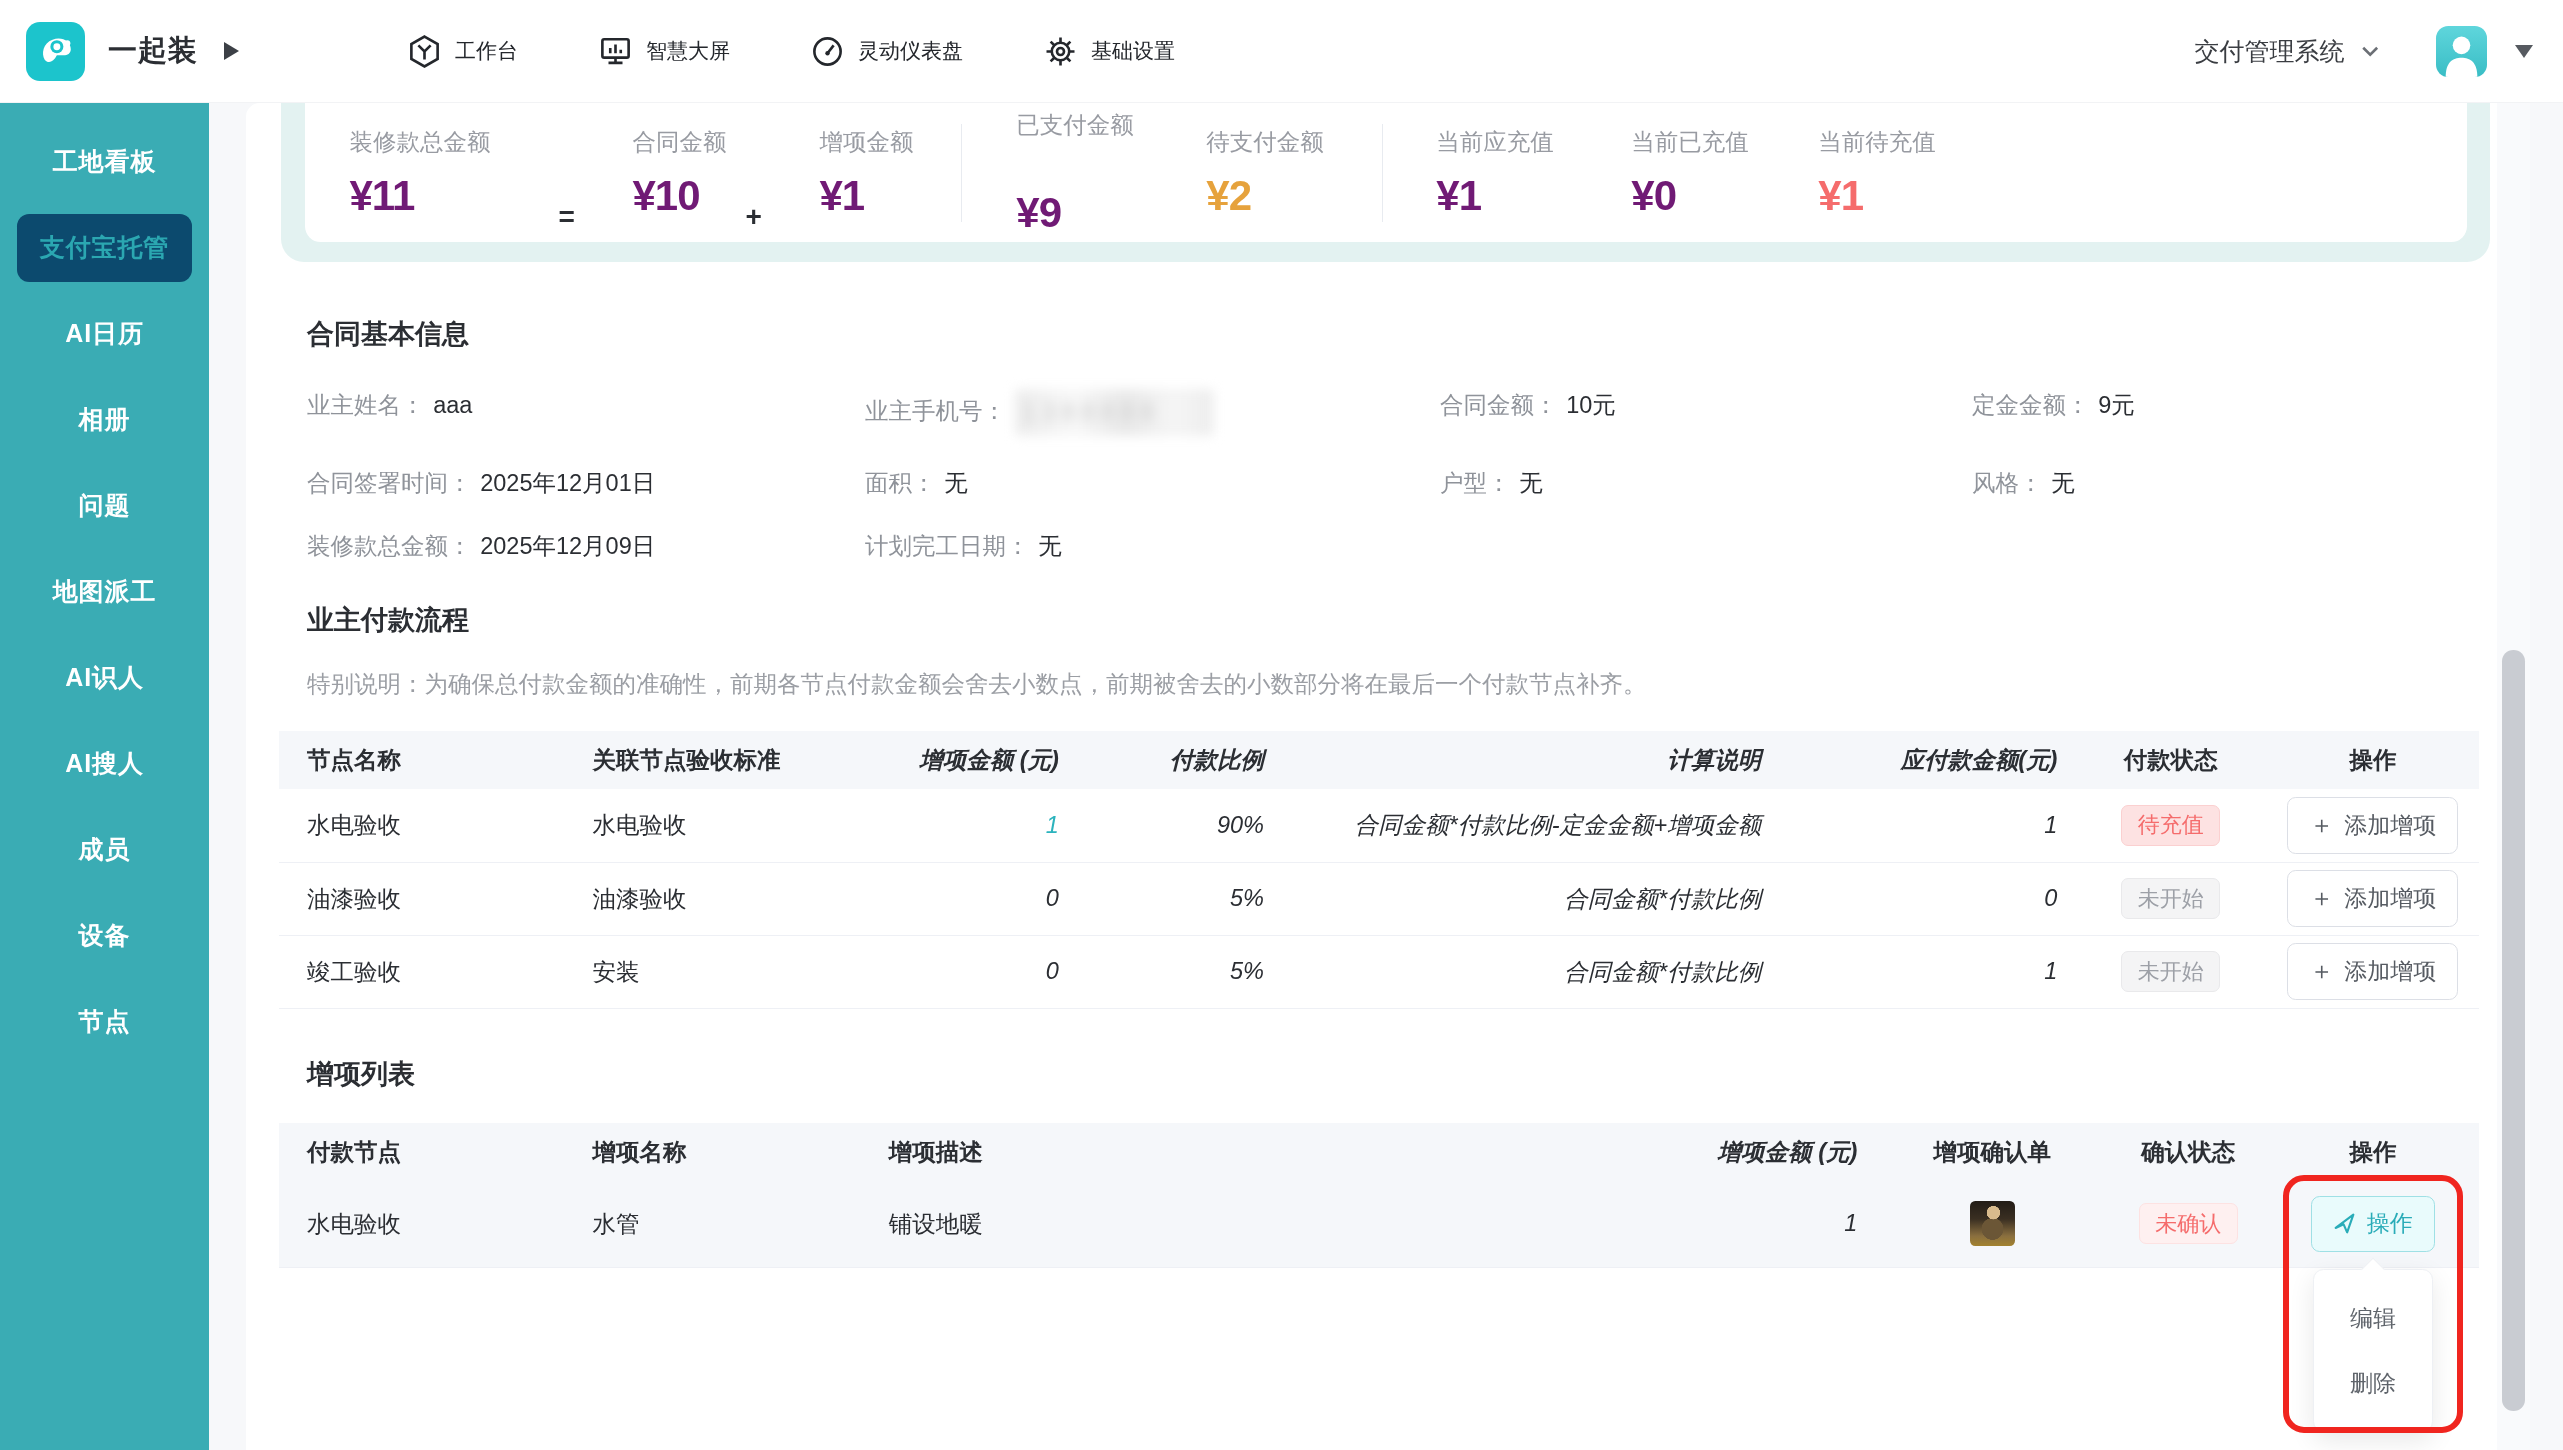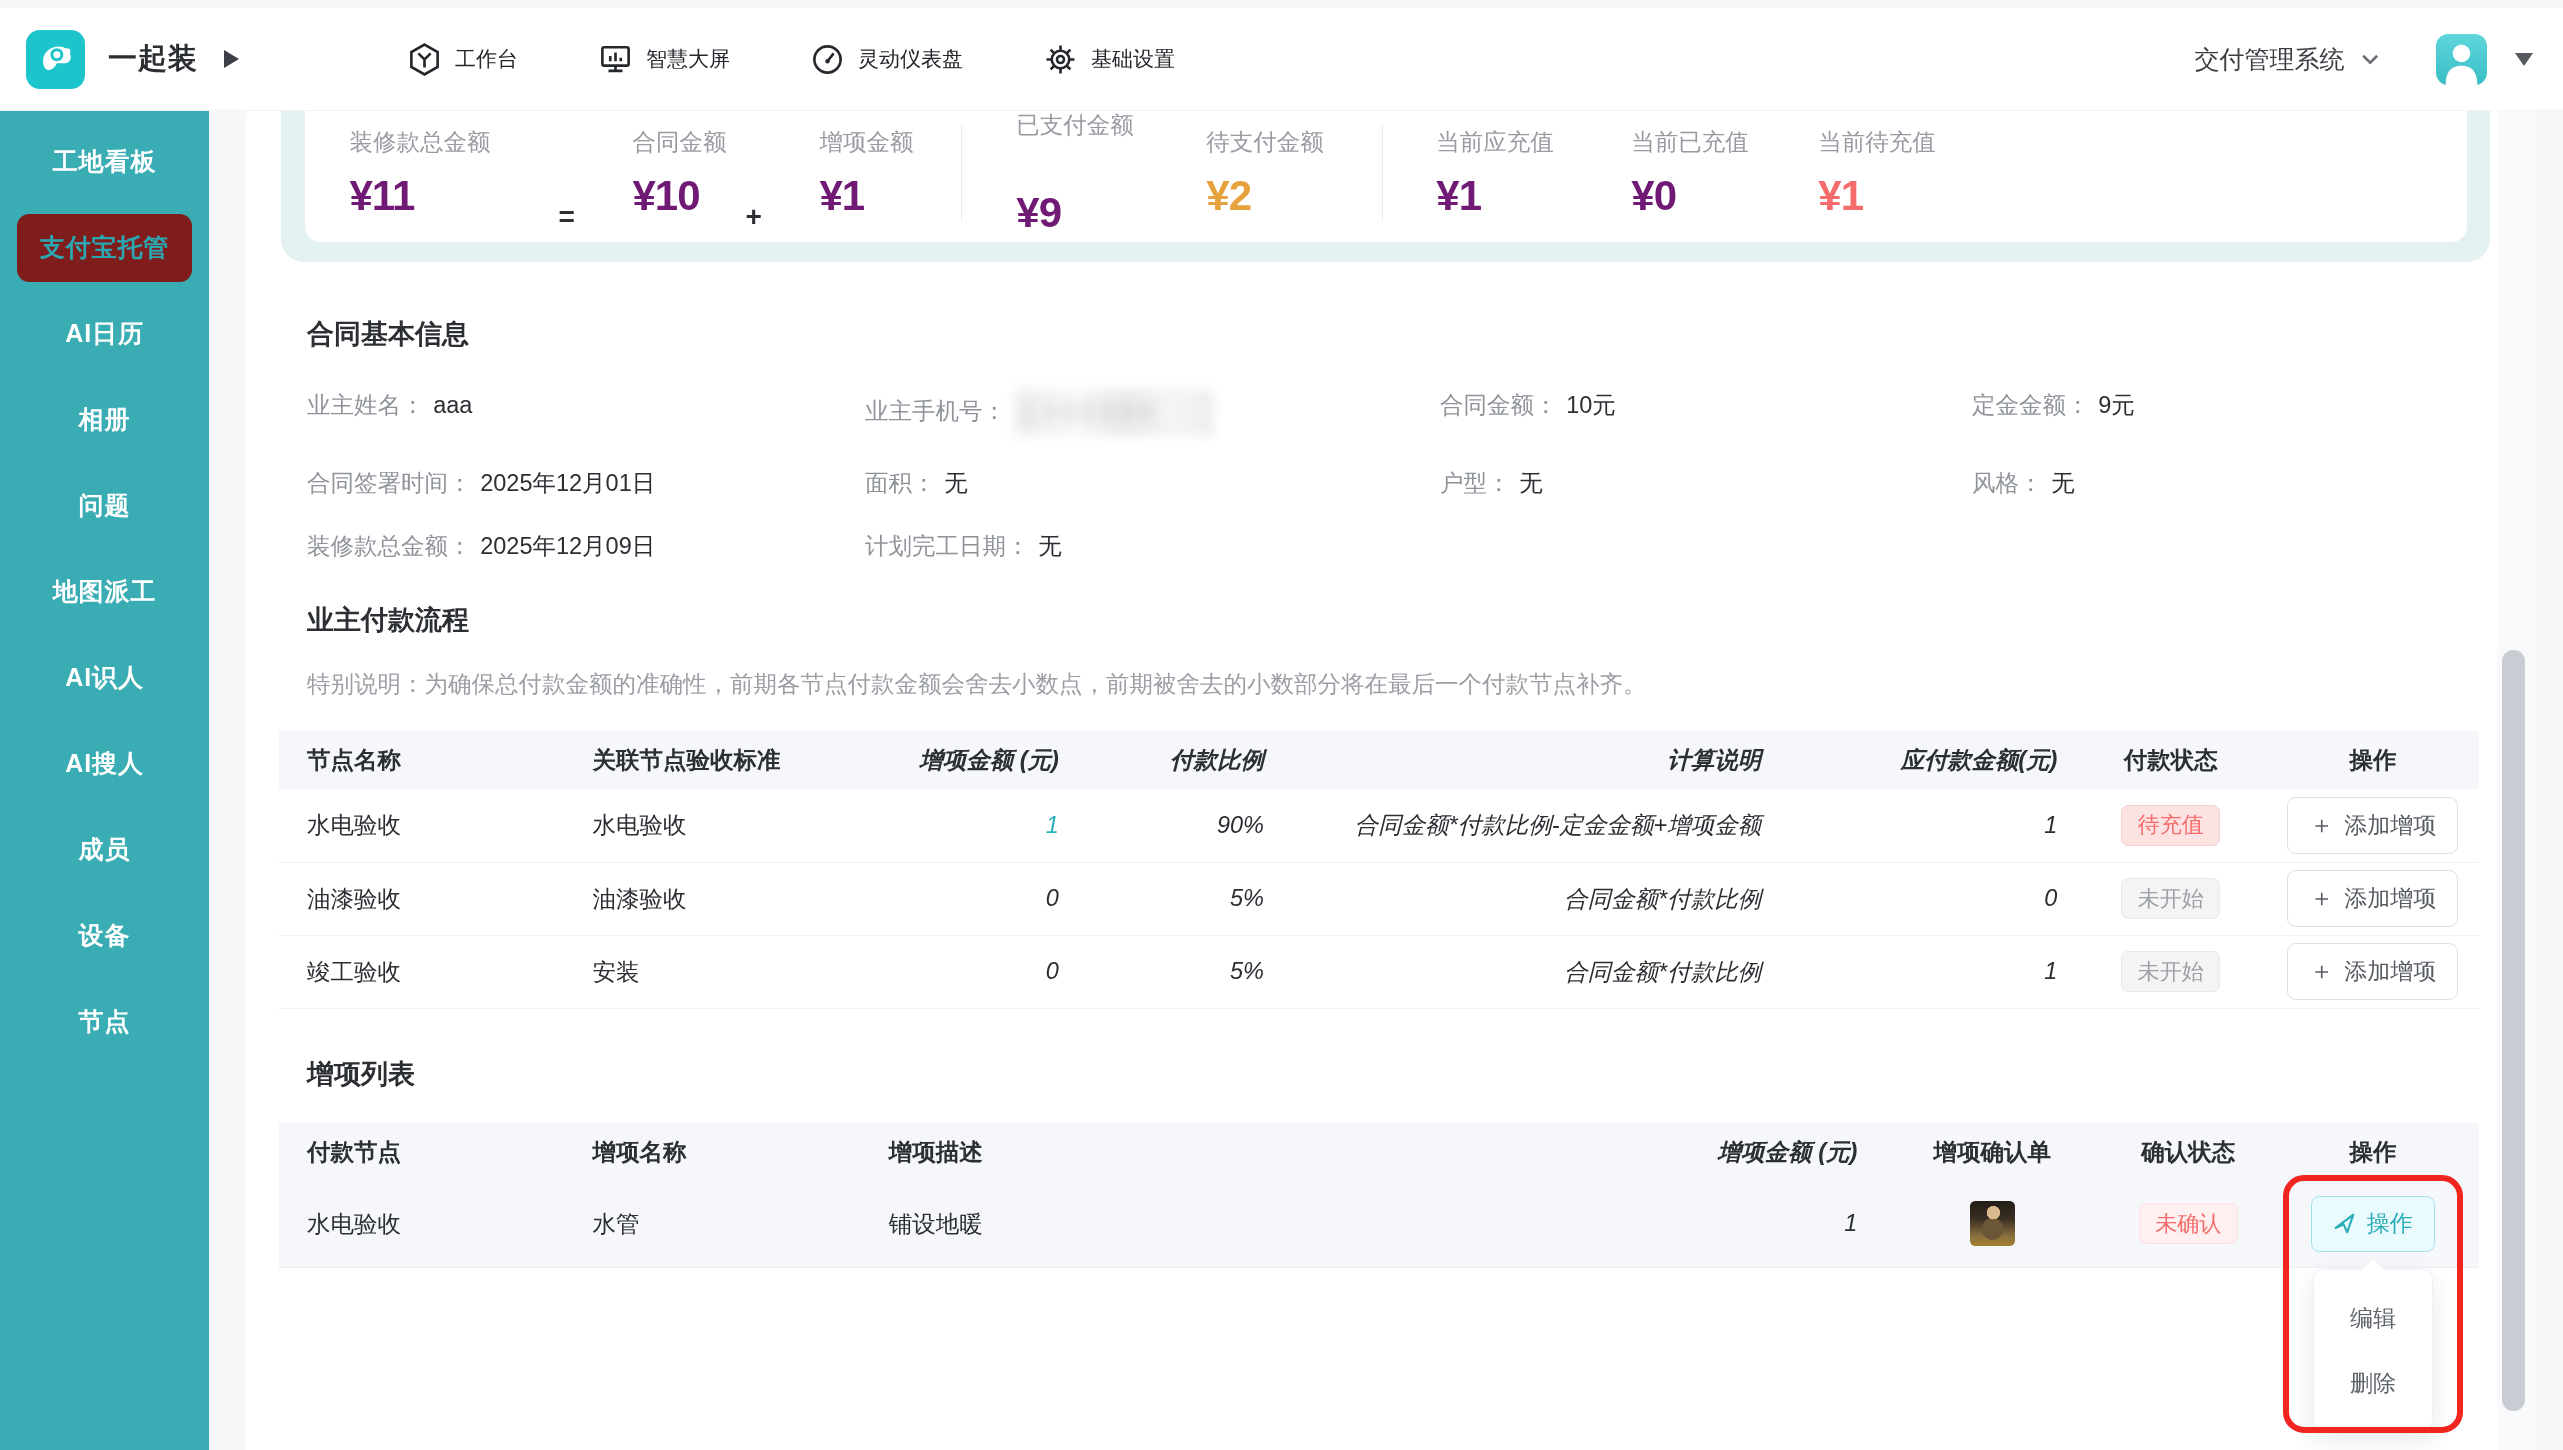--- a/index.html
+++ b/index.html
@@ -13,21 +13,21 @@
   }
   *{box-sizing:border-box;margin:0;padding:0;}
   html,body{width:2563px;height:1451px;overflow:hidden;}
   body{
     font-family:"Liberation Sans","DejaVu Sans",sans-serif;
     background:#f7f8fa;color:#303133;position:relative;
   }
   svg{display:block;}
 
   
-  .header{position:absolute;top:8px;left:0;width:2563px;height:103px;background:#fff;
+  .header{position:absolute;top:0;left:0;width:2563px;height:103px;background:#fff;
     display:flex;align-items:center;z-index:30;border-bottom:0.9px solid #f2f3f5;}
   .brand{display:flex;align-items:center;gap:23px;padding-left:26px;width:349px;flex:0 0 auto;}
   .logo{width:59px;height:59px;border-radius:14px;background:var(--logo-teal);
     display:flex;align-items:center;justify-content:center;flex:0 0 auto;}
   .brand-name{font-size:29px;font-weight:700;color:#2b2e33;letter-spacing:0.9px;}
   .brand-arrow{width:0;height:0;border-left:15px solid #3c4046;border-top:9.6px solid transparent;border-bottom:9.6px solid transparent;margin-left:3.5px;}
   .nav{display:flex;align-items:center;gap:80px;margin-left:58px;}
   .nav-item{display:flex;align-items:center;gap:13px;font-size:21px;color:#24272c;cursor:pointer;}
   .nav-item .ic{color:#24272c;}
   .header-right{margin-left:auto;display:flex;align-items:center;gap:23px;padding-right:30px;}
@@ -35,21 +35,21 @@
   .avatar{width:51px;height:51px;border-radius:12.2px;margin-left:30px;
     background:linear-gradient(180deg,#5fd6dc 0%,#39bdc5 100%);
     display:flex;align-items:flex-end;justify-content:center;overflow:hidden;}
   .caret-down{width:0;height:0;border-top:13px solid #565a60;border-left:9.6px solid transparent;border-right:9.6px solid transparent;margin-left:5.2px;}
 
   
   .sidebar{position:absolute;top:103px;left:0;bottom:0;width:209px;background:var(--sidebar-teal);padding-top:15.7px;z-index:20;}
   .side-item{height:86px;display:flex;align-items:center;justify-content:center;
     color:#fff;font-size:25px;font-weight:600;cursor:pointer;letter-spacing:0.9px;}
   .side-item .pill{padding:17.4px 23px;border-radius:12.2px;}
-  .side-item.active .pill{background:#7f1d1d;color:#2ba7b1;}
+  .side-item.active .pill{background:#0c4a6e;color:#2ba7b1;}
 
   
   .main{position:absolute;top:103px;left:209px;right:0;bottom:0;background:#f7f8fa;}
   .panel{position:absolute;left:37px;top:0;right:33px;bottom:0;background:#fff;border-radius:14px 0 0 0;}
   .scroll-track{position:absolute;right:0;top:0;bottom:0;width:33px;background:#f9fafc;}
   .scroll-thumb{position:absolute;left:5.2px;top:547px;width:23px;height:761px;border-radius:11.3px;background:#c9ccd2;}
 
   
   .summary-band{margin:0 40px 0 35px;height:159px;background:var(--band-mint);border-radius:0 0 23px 23px;position:relative;}
   .summary-card{position:absolute;left:24.4px;right:23px;top:0;height:139px;background:#fff;

